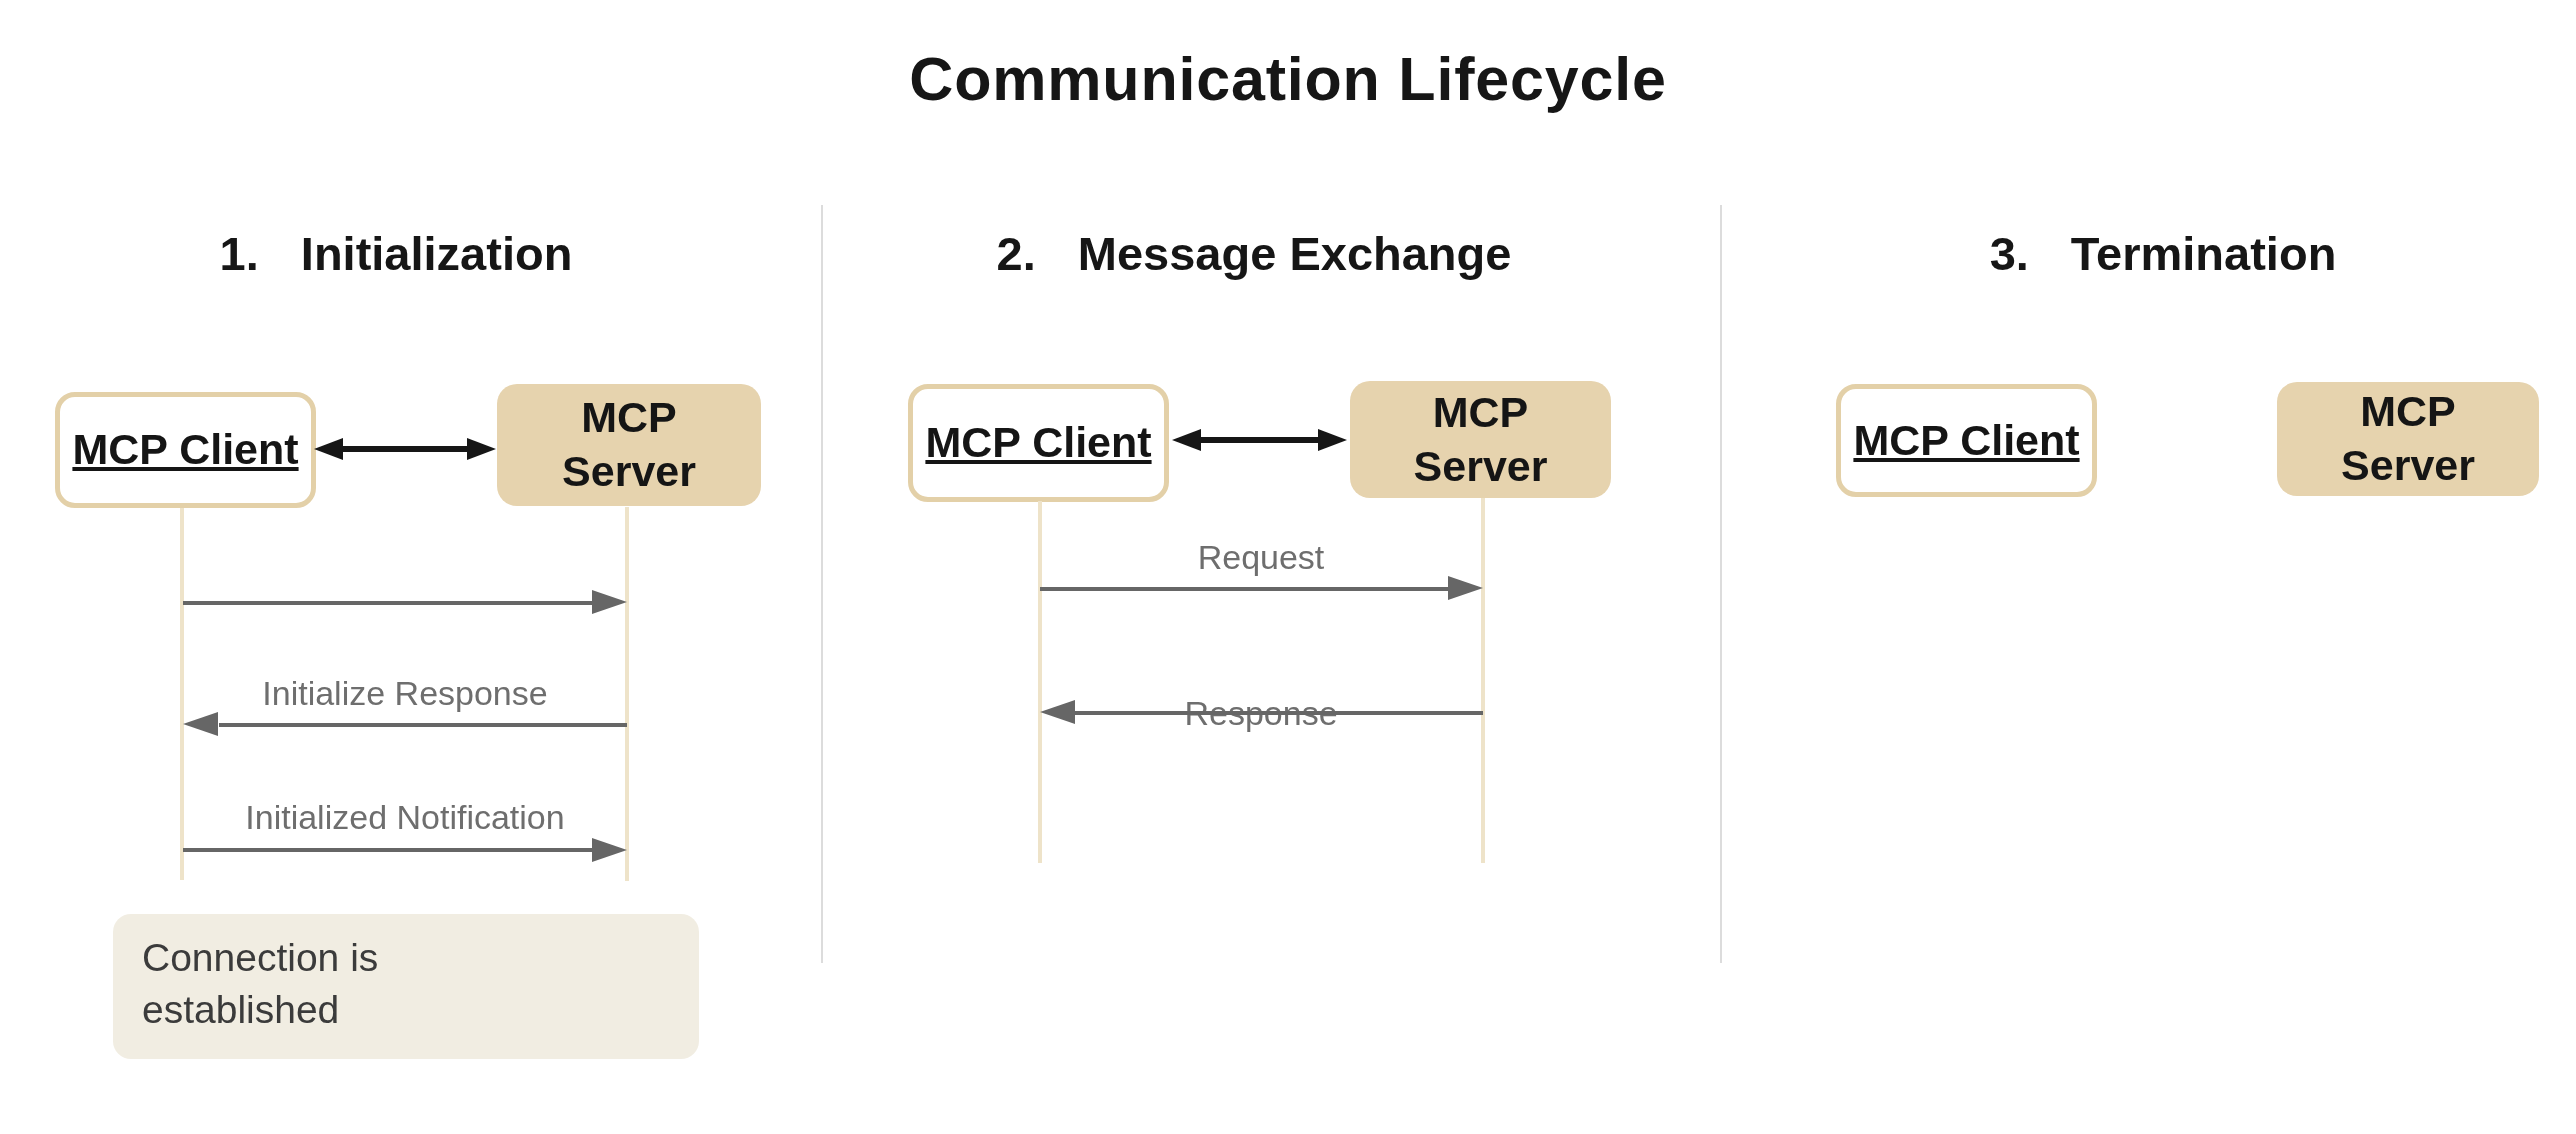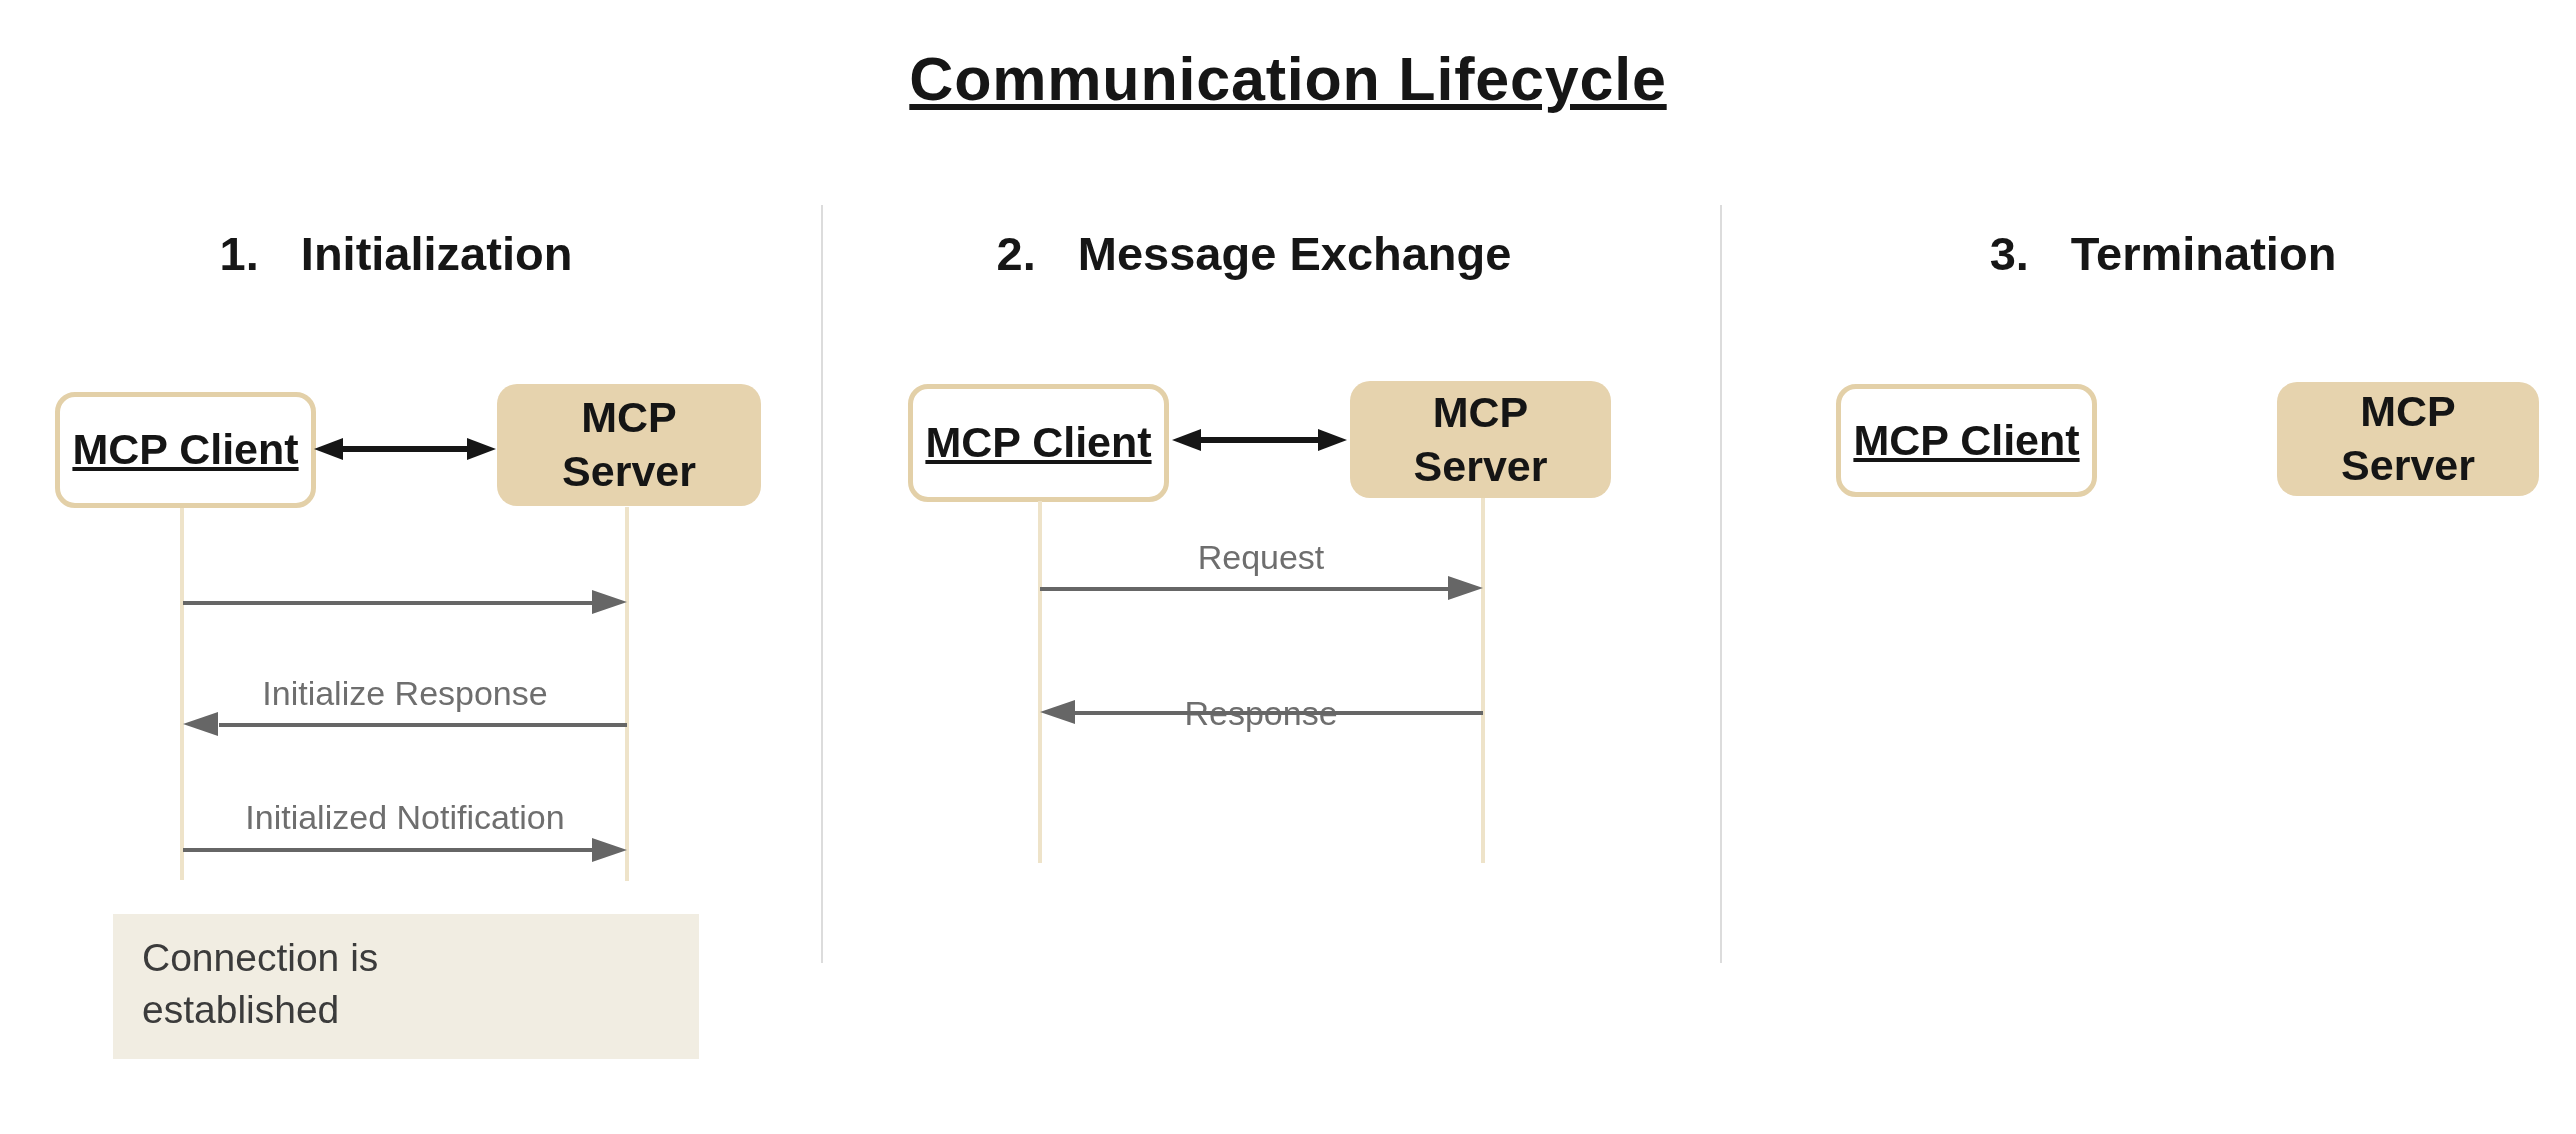--- a/index.html
+++ b/index.html
@@ -1,21 +1,21 @@
 <!DOCTYPE html>
 <html style="font-size:12.2px"><head>
 <meta charset="utf-8">
 <style>
   html, body { margin: 0; padding: 0; background: #ffffff; }
   body { width: 2576px; height: 1134px; position: relative; overflow: hidden;
          font-family: "Liberation Sans", sans-serif; }
   .canvas { position: absolute; left: 0; top: 0; width: 2576px; height: 1134px; background: #ffffff; }
 
   .title { position: absolute; left: 0; right: 0; top: 44px; margin: 0;
-           text-align: center; font-size: 61px; font-weight: 700; color: #161616; letter-spacing: 0.8px; text-decoration: underline; }
+           text-align: center; font-size: 61px; font-weight: 700; color: #161616; letter-spacing: 0.8px; }
 
   .section-header { position: absolute; top: 226px; transform: translateX(-50%);
                     display: flex; align-items: baseline; font-size: 47px; font-weight: 700; color: #161616; }
   .section-header .num { margin-right: 42px; }
   .sh1 { left: 396px; }
   .sh2 { left: 1254px; }
   .sh3 { left: 2163px; }
 
   .vdivider { position: absolute; top: 205px; width: 2.3px; height: 758px; background: #dcdcdc; }
   .vd1 { left: 821px; }
@@ -73,21 +73,21 @@
 
   .msg-label { position: absolute; width: 612px; text-align: center;
                font-size: 34px; font-weight: 500; color: #6e6e6e; }
   .ml1 { left: 99px;  top: 549px; }
   .ml2 { left: 99px;  top: 674px; }
   .ml3 { left: 99px;  top: 798px; }
   .ml4 { left: 955px; top: 538px; }
   .ml5 { left: 955px; top: 660px; margin-top: 34px; }
 
   .note { position: absolute; left: 113px; top: 914px; width: 586px; height: 145px;
-          background: #f1ede2; box-sizing: border-box; padding: 18.3px 0 0 29px; }
+          background: #f1ede2; box-sizing: border-box; padding: 18.3px 0 0 29px; border-radius: 18px; }
   .note-text { width: 336px; font-size: 39px; font-weight: 500; color: #3b3b3b; line-height: 1.33; }
 </style>
 </head>
 <body>
 
 <div class="canvas">
 
   <h1 class="title">Communication Lifecycle</h1>
 
   <div class="section-header sh1">

